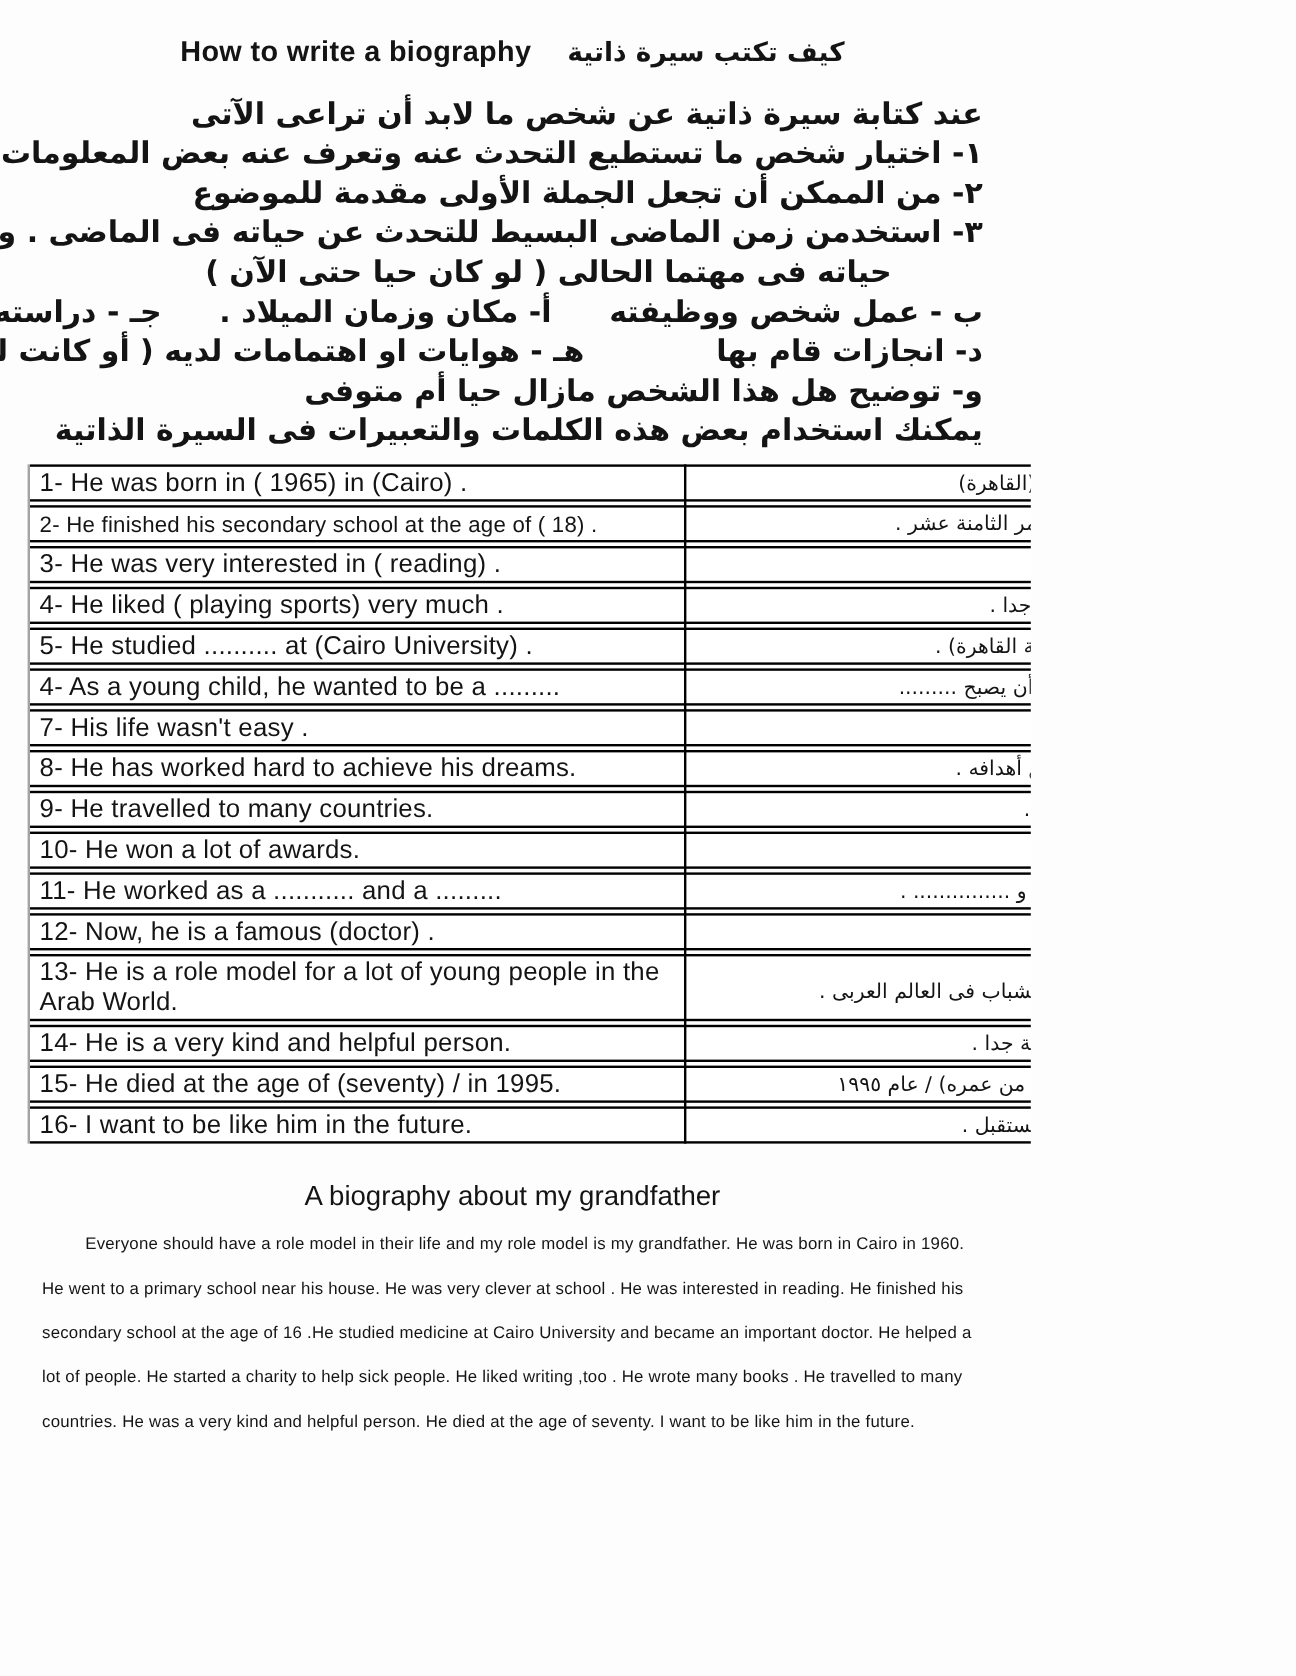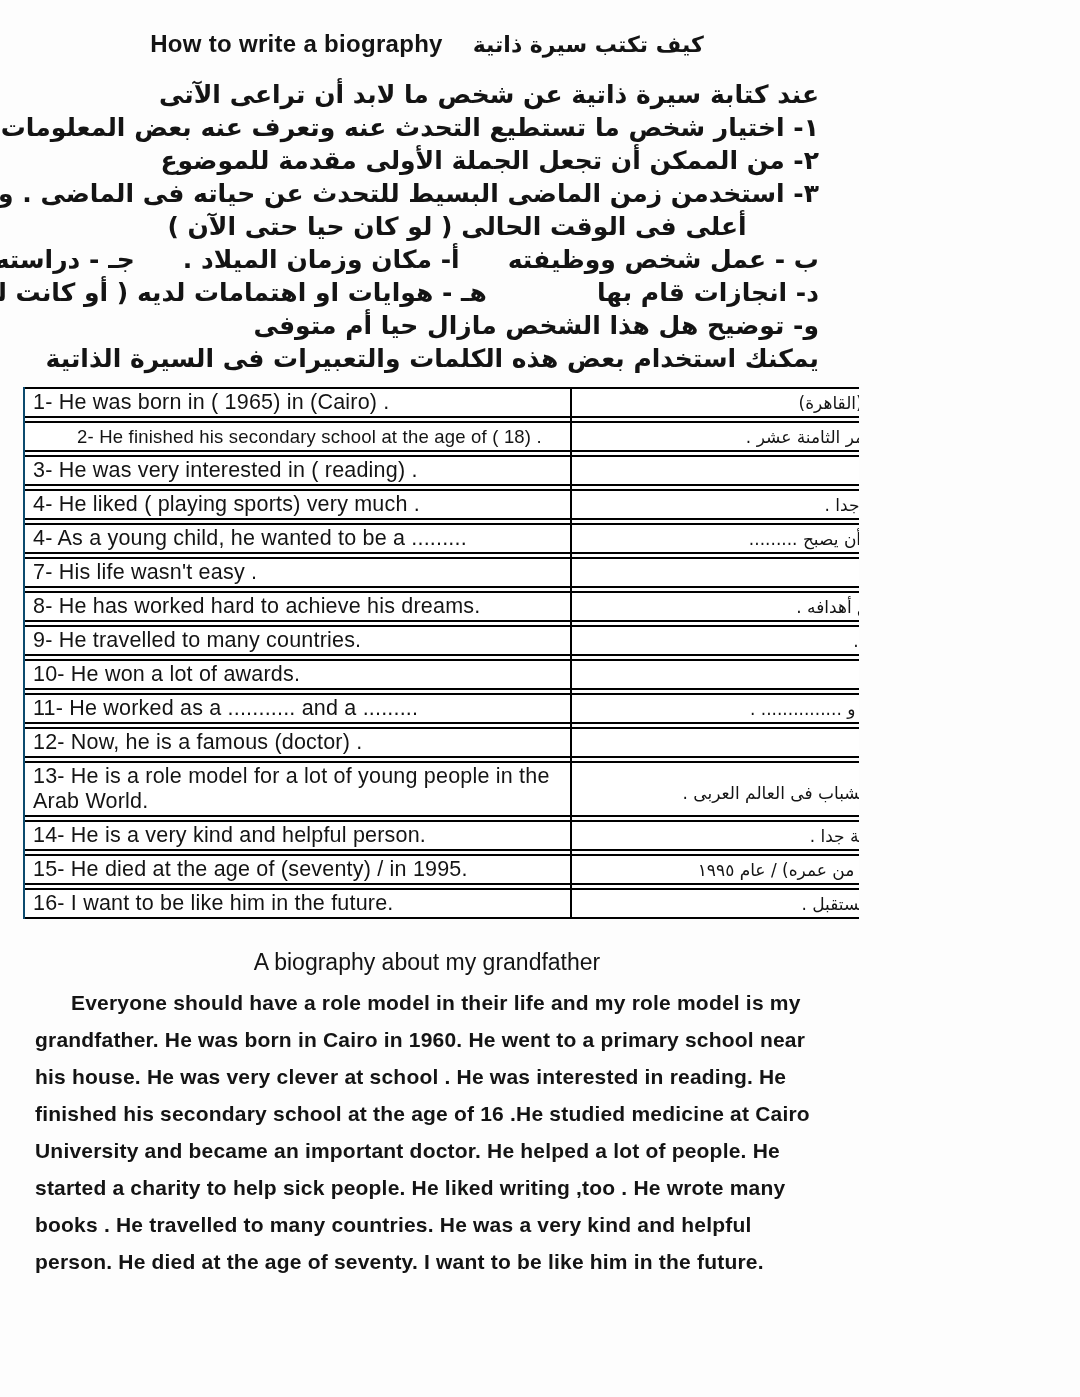--- a/index.html
+++ b/index.html
@@ -58,21 +58,21 @@
     justify-content: flex-start; 
     gap: 48px;
   }
   .subline.gap-lg { gap: 110px; }
 
   
   .bio-table {
     position: relative;
     width: 1034px;
     margin: 12px 0 0 -12px;
-    border-left: 2px solid #0c4a6e;
+    border-left: 2px solid #a3a3a3;
     border-right: 2px solid #000;
   }
   .col-divider {
     position: absolute;
     top: 0;
     bottom: 0;
     left: 545px;
     width: 2px;
     background: #000;
     z-index: 2;
@@ -98,56 +98,55 @@
     letter-spacing: 0.2px;
   }
   .cell-ar {
     flex: 1;
     padding: 1px 12px 1px 8px;
     font-family: "DejaVu Sans", sans-serif;
     font-weight: normal;
     font-size: 17px;
     text-align: right;
   }
-  .bio-row.compact .cell-en { font-size: 18.5px; margin-left: 44px; }
+  .bio-row.compact .cell-en { font-size: 18.5px; }
   .bio-row.tall .cell-ar {
     align-items: flex-start;
     padding-top: 20px;
   }
 
   
   .essay { margin-top: 30px; }
   .essay-title {
     text-align: center;
     font-size: 23px;
   }
   .essay-body {
     margin: 8px 0 16px 0;
-    font-size: 21px;
+    font-size: 14px;
     line-height: 37px;
     text-indent: 36px;
     letter-spacing: 0.2px;
-    font-weight: bold;
   }
 </style>
 </head>
 <body>
 
 <div class="page">
 
   <header class="title-row">
     <span class="title-en">How to write a biography</span><span class="title-ar" dir="rtl">كيف تكتب سيرة ذاتية</span>
   </header>
 
   <section class="intro" dir="rtl">
     <div class="iline">عند كتابة سيرة ذاتية عن شخص ما  لابد أن تراعى الآتى</div>
     <div class="iline">١- اختيار شخص ما تستطيع التحدث عنه وتعرف عنه بعض المعلومات .</div>
     <div class="iline">٢- من الممكن أن تجعل الجملة الأولى مقدمة للموضوع</div>
     <div class="iline">٣- استخدمن زمن الماضى البسيط للتحدث عن حياته فى الماضى . واستخدم أزمنة المضارع للتحدث عن</div>
-    <div class="iline centered">أعلى فى الوقت الحالى ( لو كان حيا حتى الآن )</div>
+    <div class="iline centered">حياته فى مهتما الحالى ( لو كان حيا حتى الآن )</div>
     <div class="iline subline">
       <span>ب - عمل شخص ووظيفته</span>
       <span>أ- مكان وزمان الميلاد .</span>
       <span>جـ - دراسته وشهاداته</span>
     </div>
     <div class="iline subline gap-lg">
       <span>د- انجازات قام بها</span>
       <span>هـ - هوايات او اهتمامات لديه ( أو كانت لديه)</span>
     </div>
     <div class="iline">و- توضيح هل هذا الشخص مازال حيا أم متوفى</div>
@@ -166,20 +165,24 @@
       </div>
       <div class="bio-row">
         <div class="cell cell-en">3- He was very interested in ( reading) .</div>
         <div class="cell cell-ar" dir="rtl">كان مهتما جدا (بالقراءة) .</div>
       </div>
       <div class="bio-row">
         <div class="cell cell-en">4- He liked ( playing sports) very much .</div>
         <div class="cell cell-ar" dir="rtl">أحب ( لعب الرياضة) كثيرا جدا .</div>
       </div>
       <div class="bio-row">
+        <div class="cell cell-en">5- He studied .......... at (Cairo University) .</div>
+        <div class="cell cell-ar" dir="rtl">درس ............. فى (جامعة القاهرة) .</div>
+      </div>
+      <div class="bio-row">
         <div class="cell cell-en">4- As a young child, he wanted to be a .........</div>
         <div class="cell cell-ar" dir="rtl">عندما كان طفلا صغير أراد أن يصبح .........</div>
       </div>
       <div class="bio-row">
         <div class="cell cell-en">7- His life wasn't easy .</div>
         <div class="cell cell-ar" dir="rtl">لم تكن حياته بالسهلة .</div>
       </div>
       <div class="bio-row">
         <div class="cell cell-en">8- He has worked hard to achieve his dreams.</div>
         <div class="cell cell-ar" dir="rtl">لقد عمل بجد من أجل تقيق أهدافه .</div>

